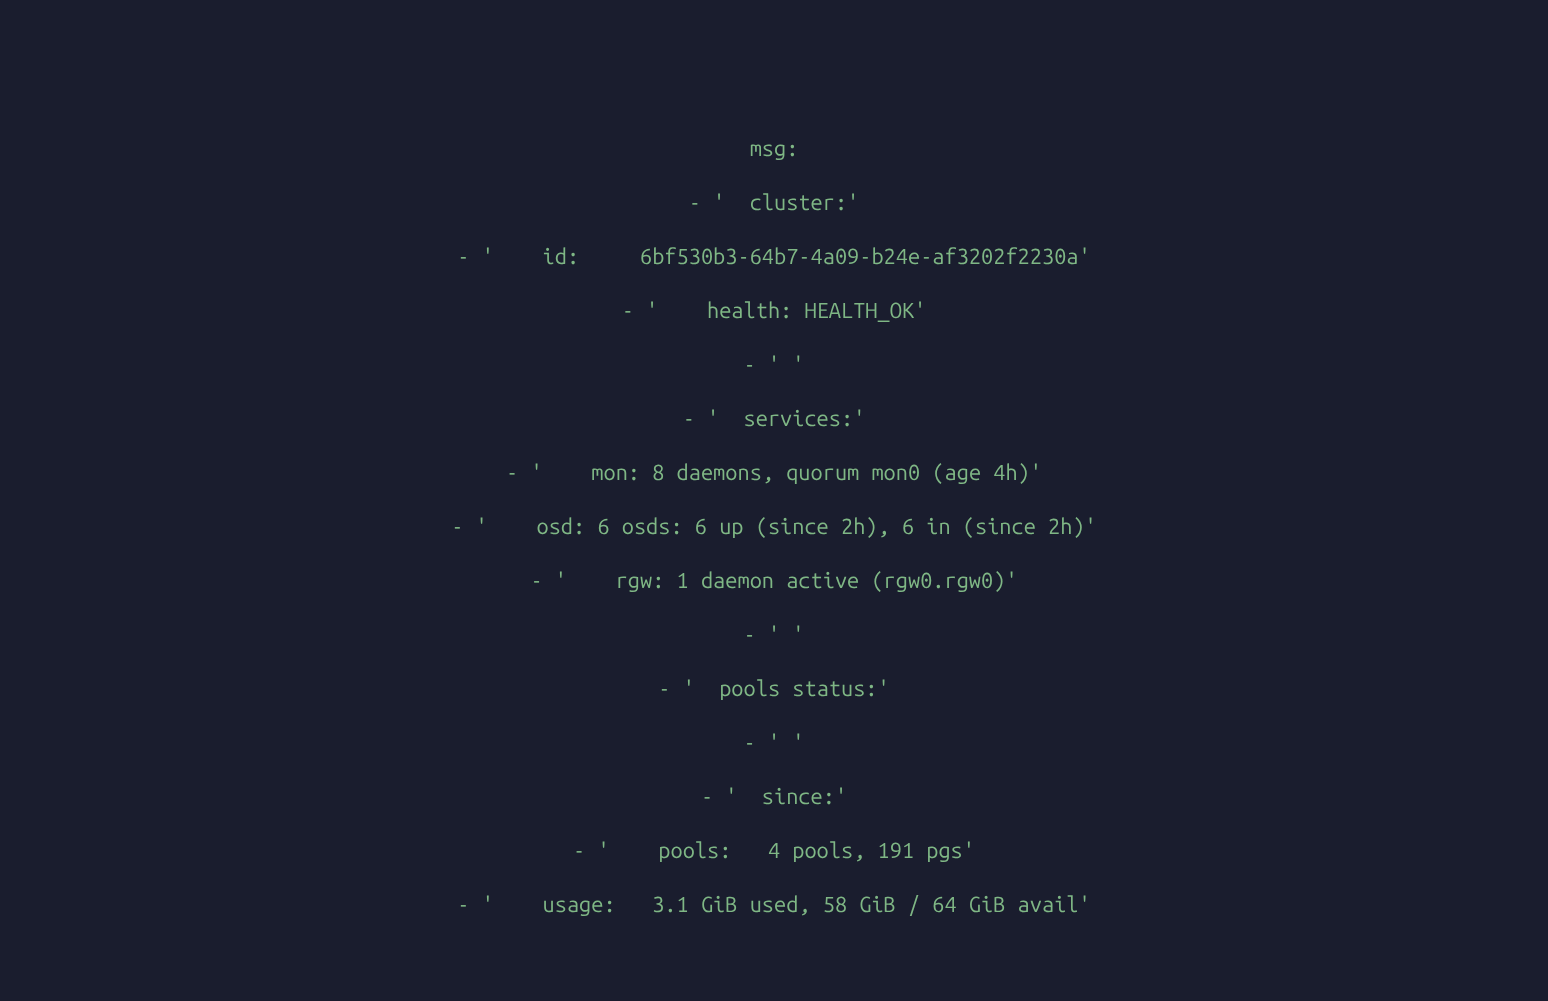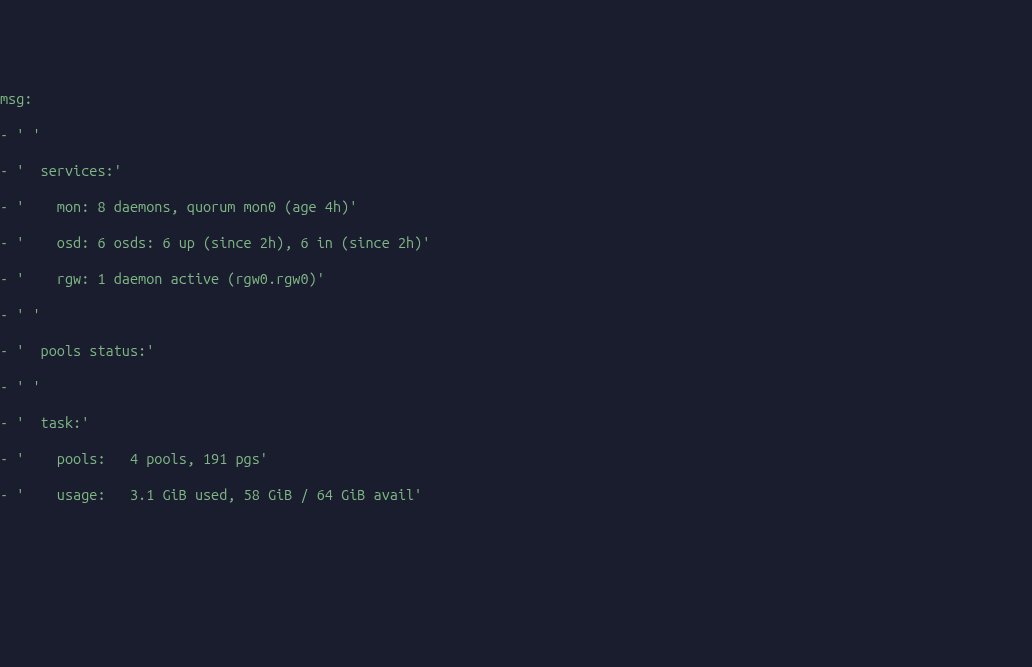--- a/index.html
+++ b/index.html
@@ -14,41 +14,45 @@
       font-size: 14.5px;
       line-height: 18px;
       padding: 0;
       white-space: pre;
       overflow-x: auto;
       width: 1032px;
       height: 667px;
     }
     .line {
       display: block;
+      text-align: center;
     }
     .green {
       color: #7fb785;
     }
   </style>
 </head>
 <body>
 
 
 
 <div>
 <span class="line green">msg:</span>
+<span class="line green">- '  cluster:'</span>
+<span class="line green">- '    id:     6bf530b3-64b7-4a09-b24e-af3202f2230a'</span>
+<span class="line green">- '    health: HEALTH_OK'</span>
 <span class="line green">- ' '</span>
 <span class="line green">- '  services:'</span>
 <span class="line green">- '    mon: 8 daemons, quorum mon0 (age 4h)'</span>
 <span class="line green">- '    osd: 6 osds: 6 up (since 2h), 6 in (since 2h)'</span>
 <span class="line green">- '    rgw: 1 daemon active (rgw0.rgw0)'</span>
 <span class="line green">- ' '</span>
 <span class="line green">- '  pools status:'</span>
 <span class="line green">- ' '</span>
-<span class="line green">- '  task:'</span>
+<span class="line green">- '  since:'</span>
 <span class="line green">- '    pools:   4 pools, 191 pgs'</span>
 <span class="line green">- '    usage:   3.1 GiB used, 58 GiB / 64 GiB avail'</span>
 
 
 
 
 
 
 
 

